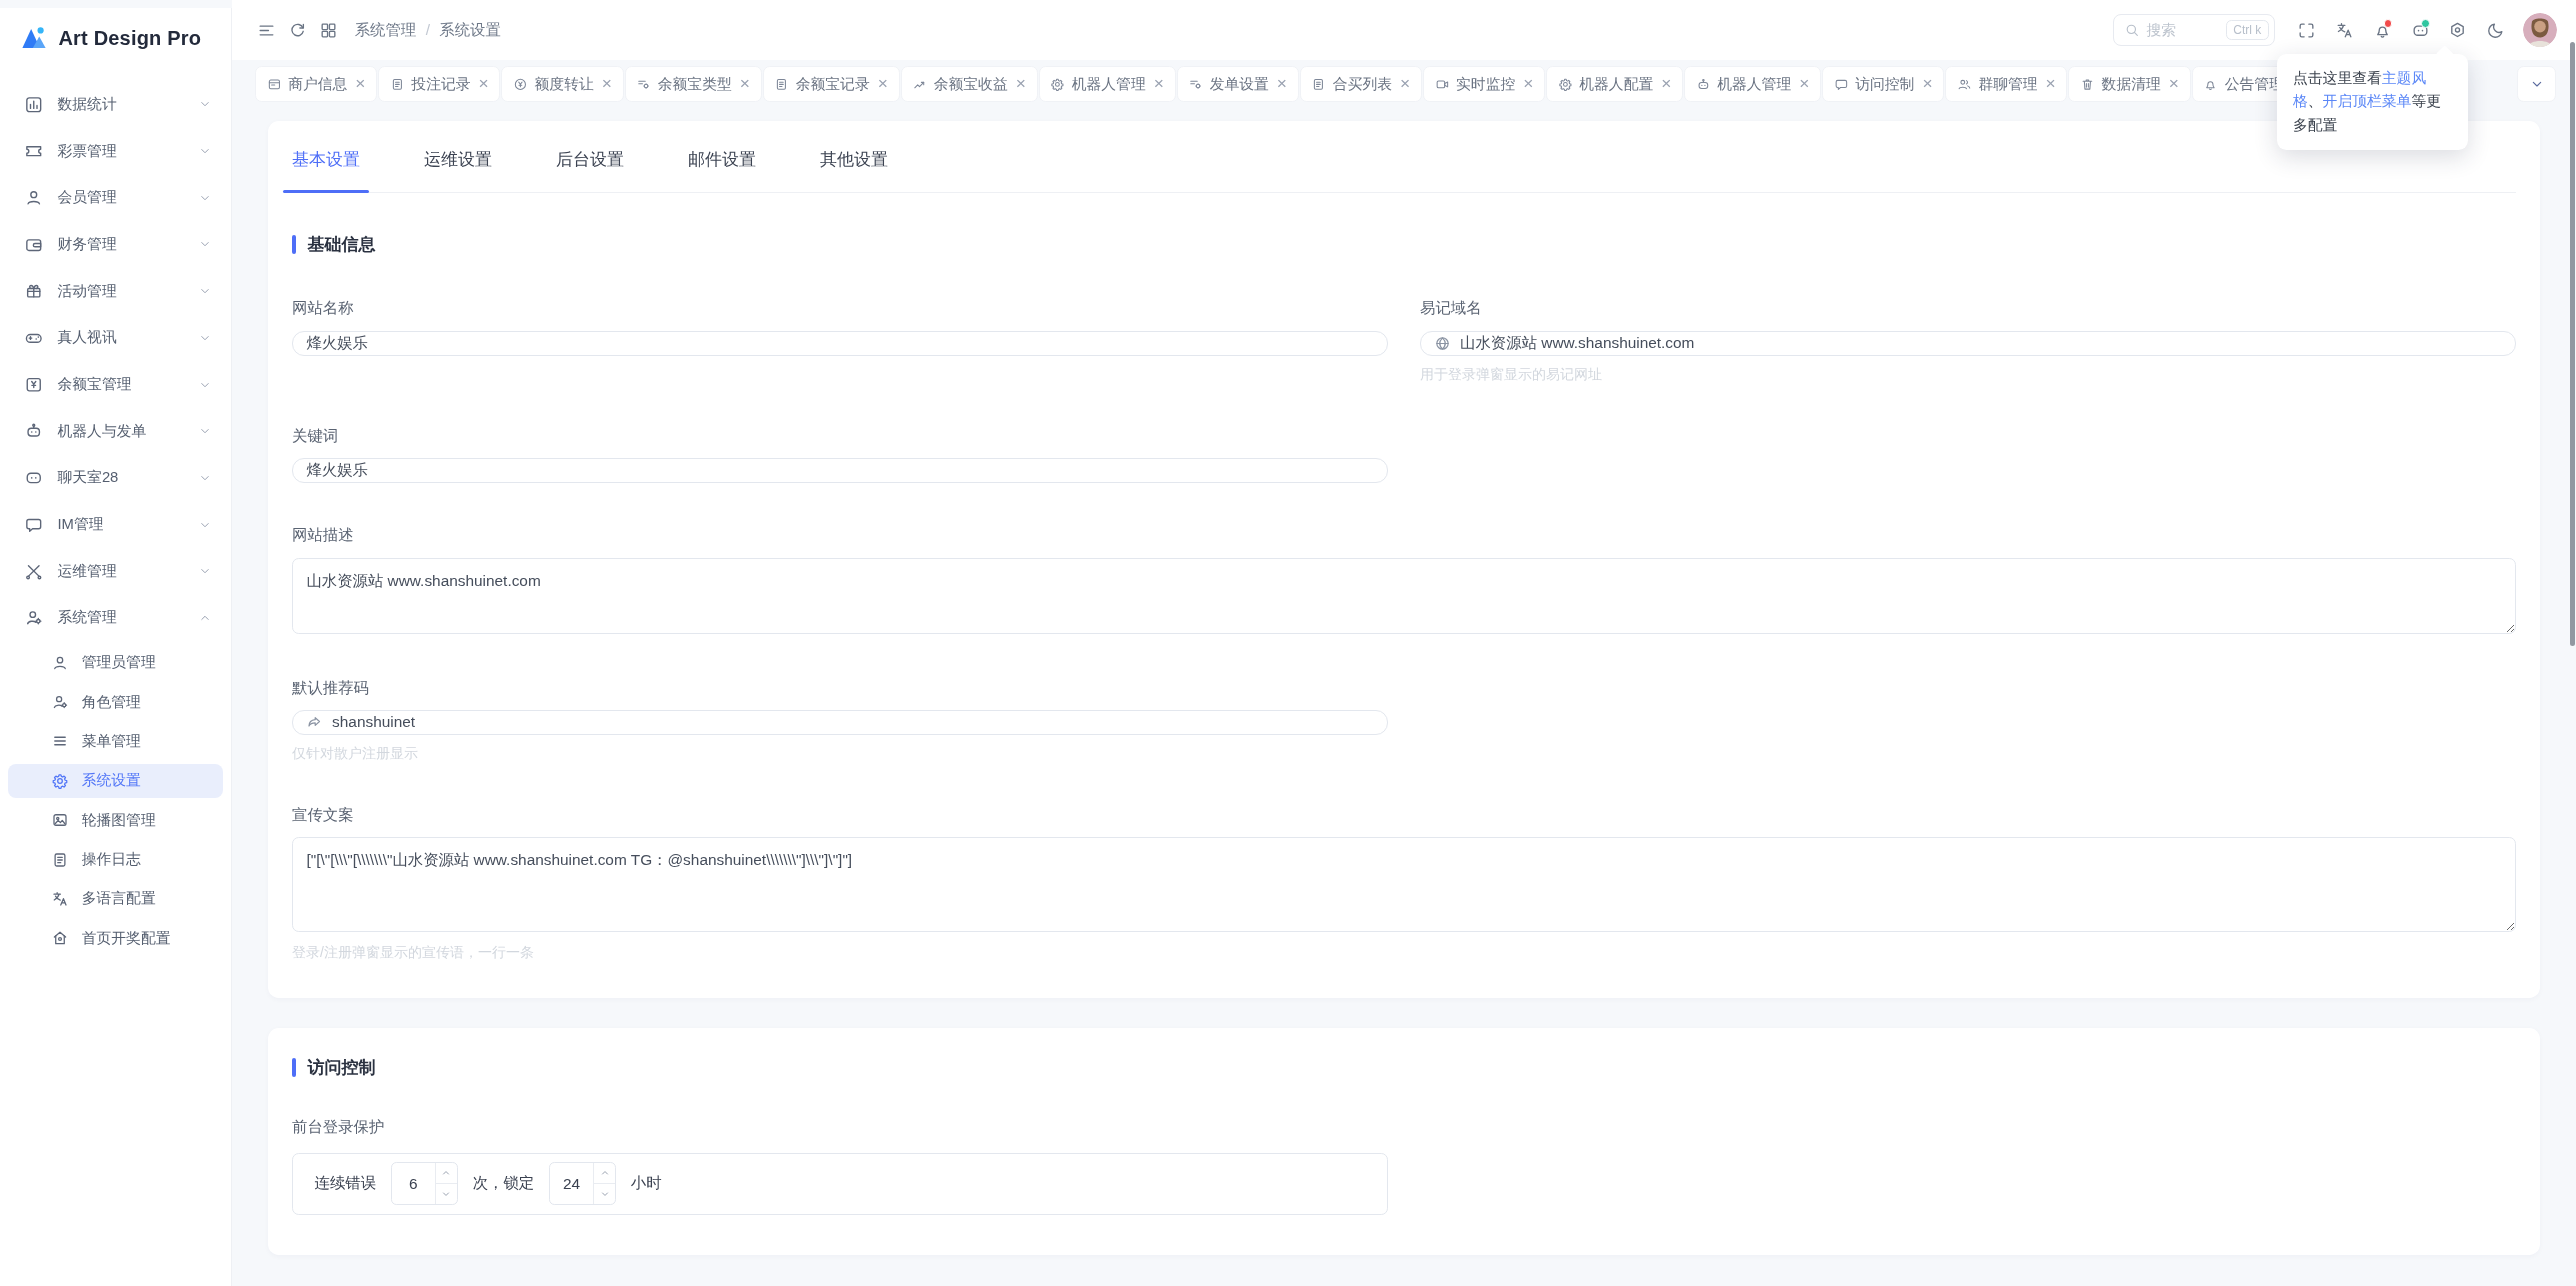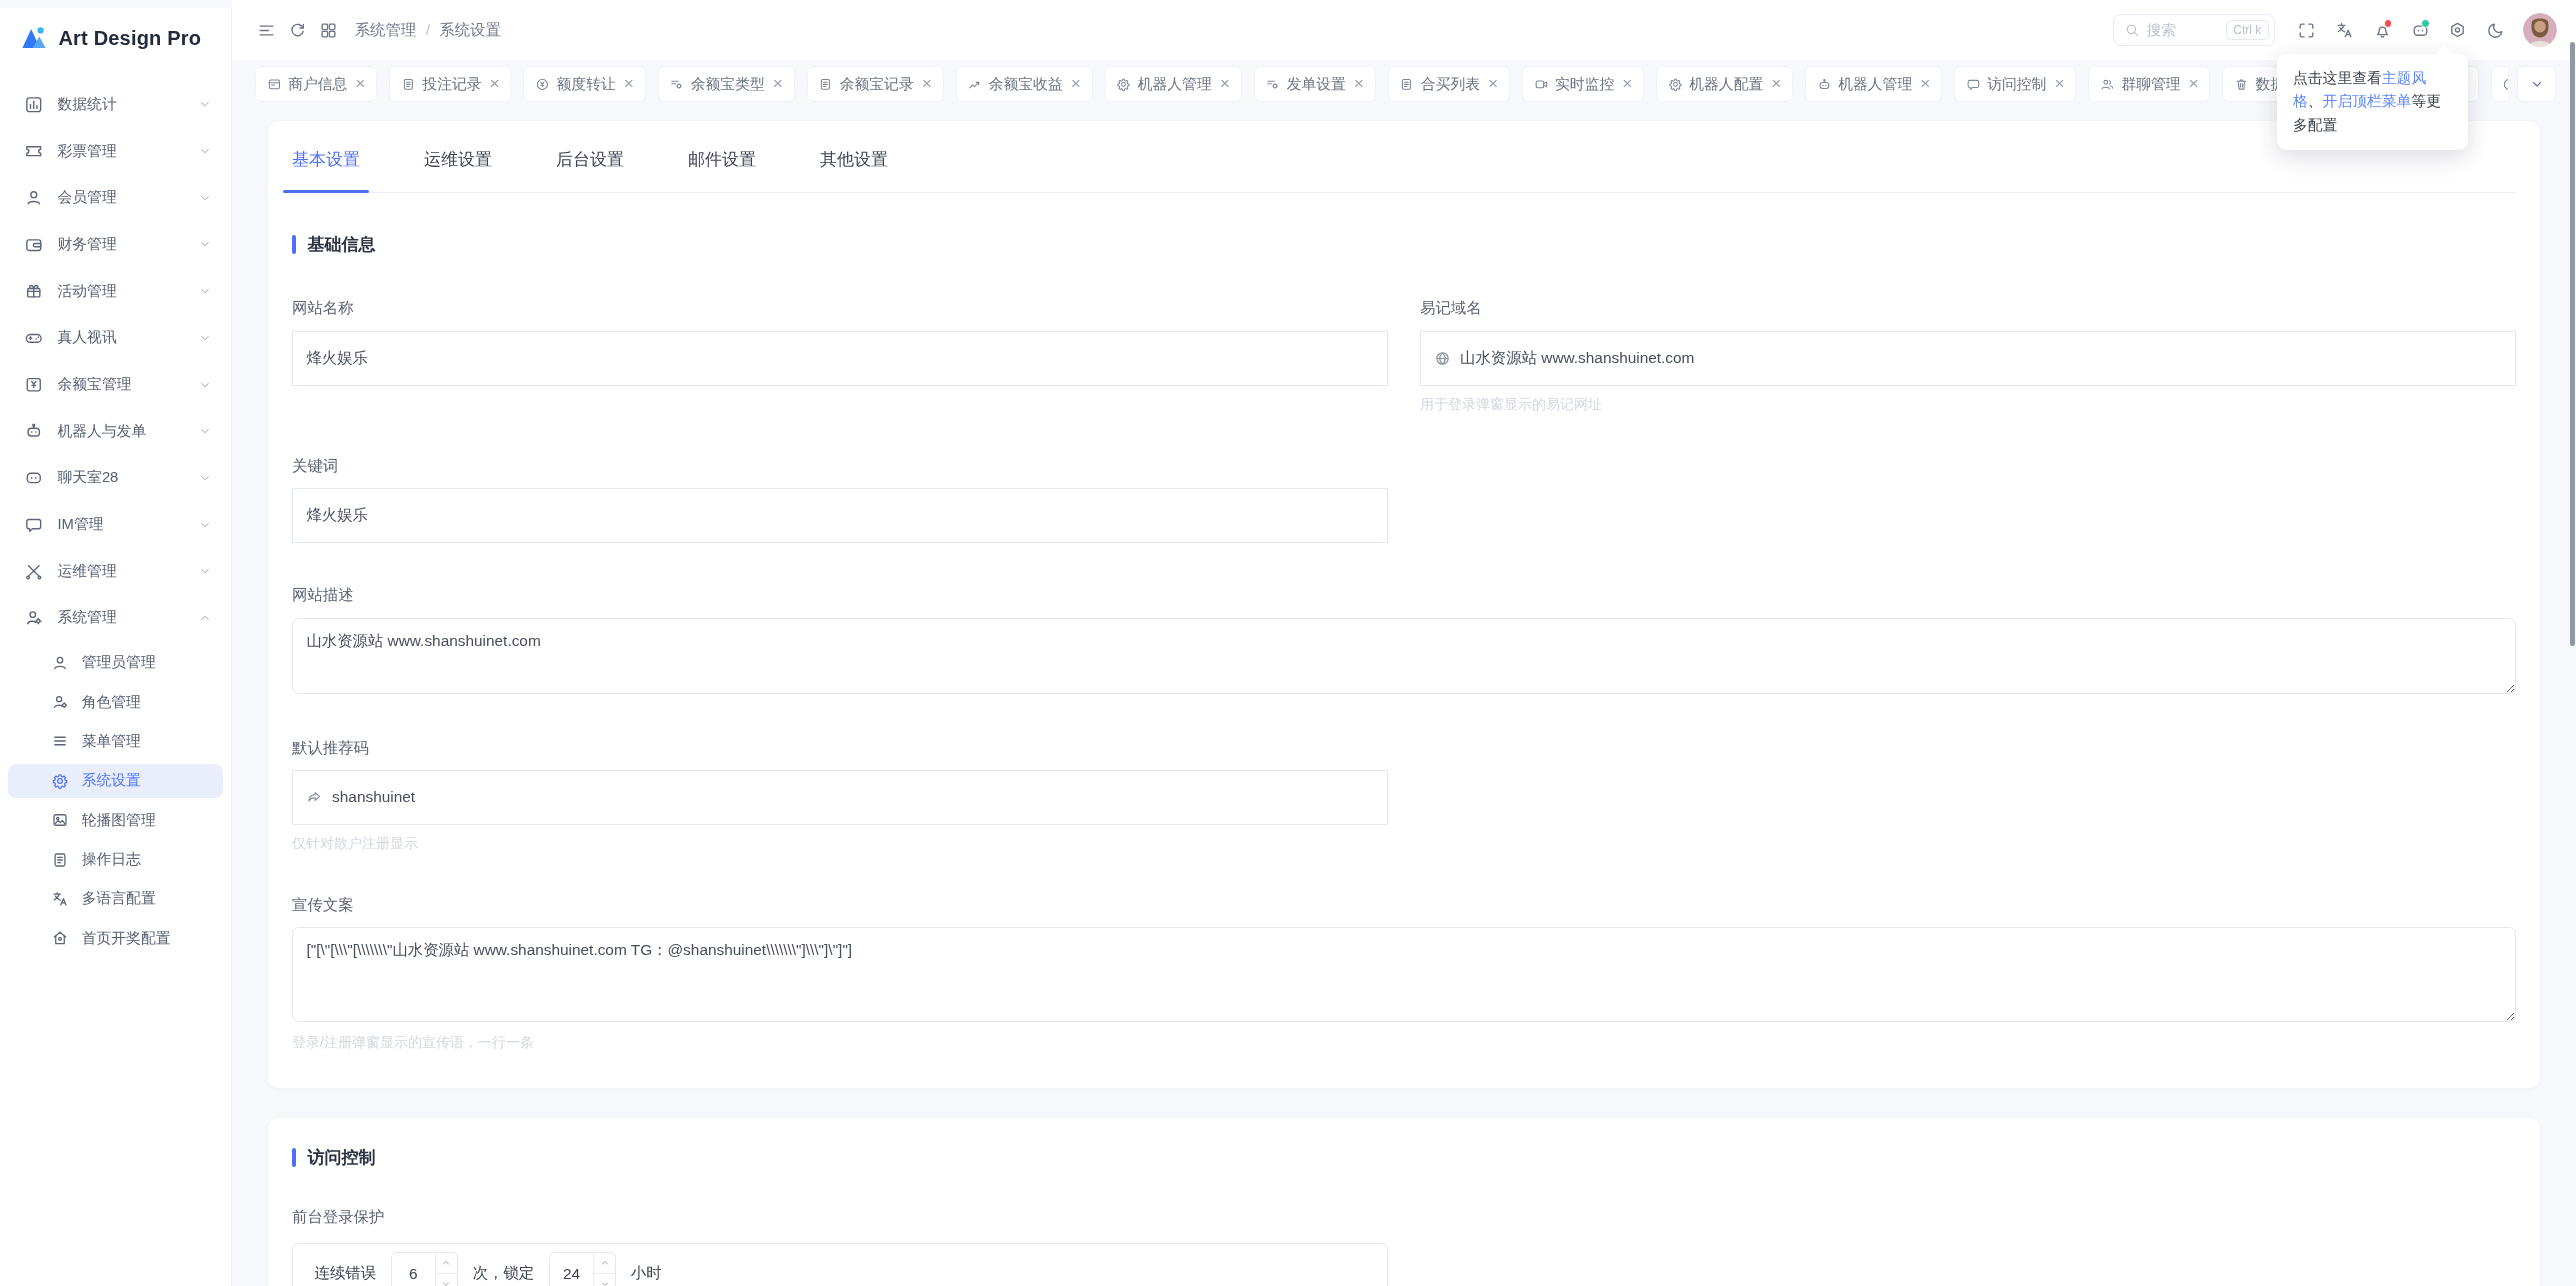--- a/index.html
+++ b/index.html
@@ -35,42 +35,42 @@
   .search-ph { flex:1; font-size:14.8px; color:#bcc3cd;font-family:Liberation Mono, monospace; }
   .kbd { border:0.7px solid #e4e8ee; border-radius:5.4px; padding:2px 6.7px 2.7px; font-size:12px; color:#b7bfca; white-space:nowrap; }
   .badge-wrap { position:relative; }
   .dot { position:absolute; width:8.7px; height:8.7px; border-radius:50%; top:4.7px; right:5.4px; border:1.3px solid #fff; }
   .dot.red { background:#f24b4b; }
   .dot.green { background:#2fc6a0; }
   .avatar { width:34px; height:34px; border-radius:50%; overflow:hidden; margin-left:5.4px; cursor:pointer; flex:none; }
 
   
   .tabbar { height:48px; display:flex; align-items:center; padding:0 20px 0 23px; }
-  .chips { display:flex; gap:12px; flex:1; overflow:hidden; align-items:center; }
+  .chips { display:flex; gap:1px; flex:1; overflow:hidden; align-items:center; }
   .chip { height:36px; background:#fff; border:0.7px solid #f0f2f6; border-radius:6.7px; display:inline-flex; align-items:center; padding:0 10.7px; font-size:14.8px; color:#6a7382; gap:6.7px; white-space:nowrap; flex:none; cursor:pointer; }
   .chip .c-ico { width:14.8px; height:14.8px; color:#7d8697; flex:none; }
   .chip .x { font-size:17.4px; color:#9aa2b1; line-height:1; margin-left:1.3px; cursor:pointer; }
   .chevbtn { width:39px; height:36px; background:#fff; border:0.7px solid #f0f2f6; border-radius:6.7px; display:flex; align-items:center; justify-content:center; color:#5a6a9e; margin-left:9.4px; cursor:pointer; flex:none; }
   .chevbtn > span { width:16px; height:16px; display:block; }
 
   
   .content { position:absolute; top:109px; left:0; right:0; bottom:0; padding:12px 36px 0; overflow:hidden; }
   .card { background:#fff; border-radius:10.7px; box-shadow:0 1.3px 5.4px rgba(25,40,80,.03); }
   .card1 { padding:0 24px 36px; }
   .ctabs { display:flex; border-bottom:0.7px solid #eef0f4; padding-top:5.4px; }
   .ctab { font-size:17px; color:#3c4352; padding:21.5px 0 21.5px; margin-right:64px; position:relative; cursor:pointer; white-space:nowrap; }
   .ctab.active { color:#4e6ef7; }
   .ctab.active::after { content:""; position:absolute; left:-9.4px; right:-9.4px; bottom:-0.7px; height:3.4px; border-radius:2px; background:#4e6ef7; }
   .section-title { display:flex; align-items:center; gap:11.4px; margin-top:40px; font-size:17px; font-weight:700; color:#2a3140; }
   .section-bar { width:4px; height:19px; border-radius:2px; background:#4e6ef7; flex:none; }
   .form-grid { display:grid; grid-template-columns:1fr 1fr; column-gap:32px; }
   .full { grid-column:1 / -1; }
   .fgroup { margin-top:42px; }
   .flabel { display:block; font-size:15.4px; color:#5a6372; margin-bottom:11.4px; }
-  .inp { height:55px; border:0.7px solid #e3e7ee; border-radius:0; background:#fff; display:flex; align-items:center; padding:0 13.4px; }
+  .inp { height:25px; border:0.7px solid #e3e7ee; border-radius:12px; background:#fff; display:flex; align-items:center; padding:0 13.4px; }
   .inp input { border:none; outline:none; flex:1; font-size:15.4px; color:#454d5b; font-family:inherit; background:transparent; }
   .inp .i-ico { width:17px; height:17px; color:#8b94a3; margin-right:8.7px; flex:none; }
   textarea.tarea { width:100%; border:0.7px solid #e3e7ee; border-radius:6.7px; padding:10px 13.4px; font-size:15.4px; color:#454d5b; font-family:inherit; resize:vertical; outline:none; line-height:1.5; }
   .helper { font-size:14px; color:#d2d7de; margin-top:10px; }
 
   .access-box { width:1096px; height:62px; border:0.7px solid #e3e7ee; border-radius:6.7px; margin-top:14.8px; display:flex; align-items:center; padding:0 21.5px; gap:14.8px; font-size:15.4px; color:#3a4150; }
   .stepper { width:67px; height:43px; border:0.7px solid #e3e7ee; border-radius:5.4px; display:flex; overflow:hidden; background:#fff; flex:none; }
   .step-val { flex:1; display:flex; align-items:center; justify-content:center; font-size:15.4px; color:#3a4150; }
   .step-btns { width:22px; border-left:0.7px solid #e9ecf1; display:flex; flex-direction:column; }
   .step-btn { flex:1; display:flex; align-items:center; justify-content:center; color:#9aa2b0; cursor:pointer; }

